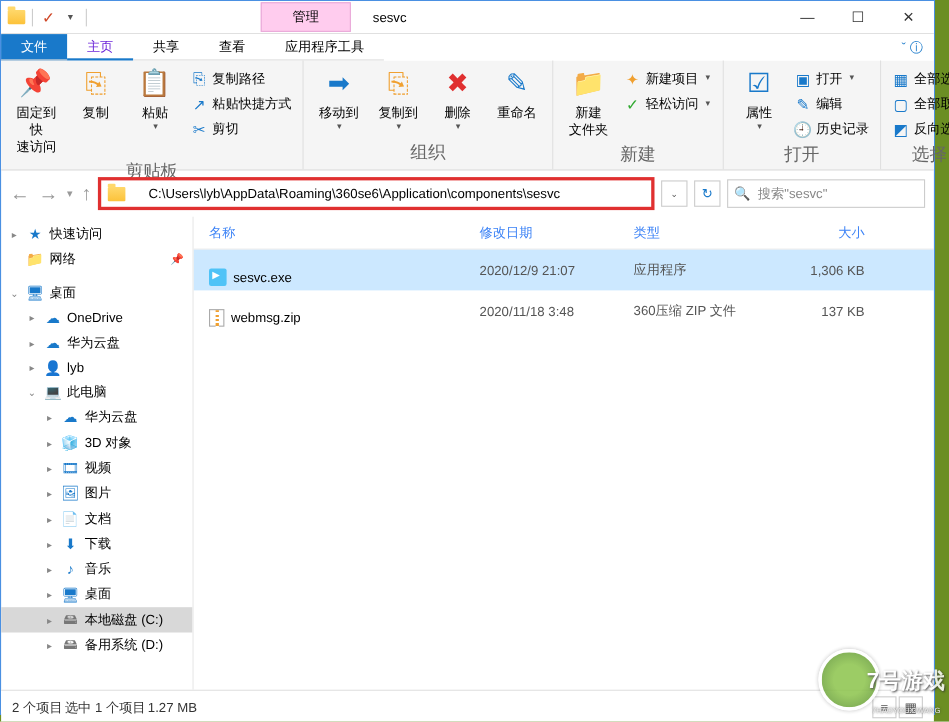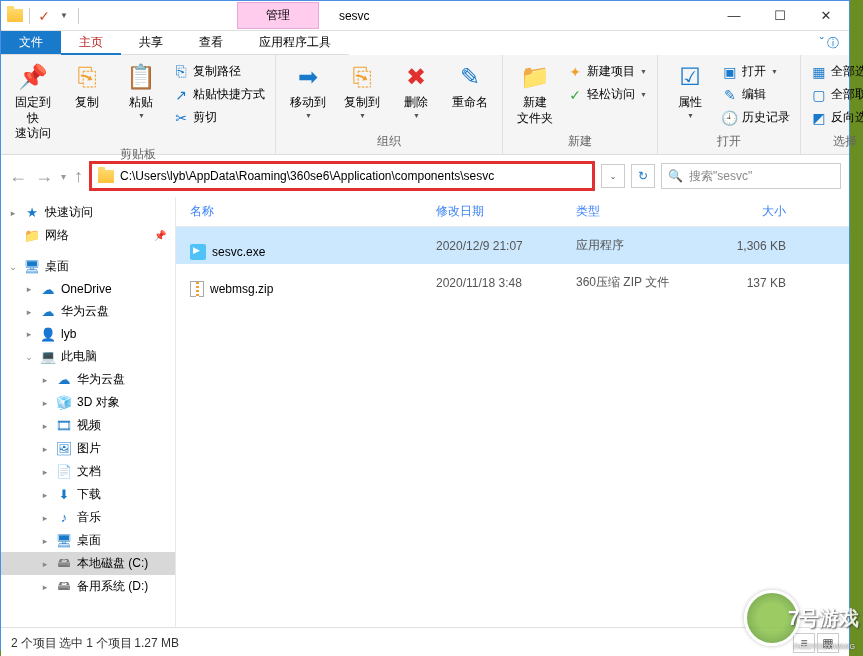--- a/index.html
+++ b/index.html
@@ -16,40 +16,40 @@
 .title-dd { color:#555; font-size:8px; padding:0 4px; cursor:pointer;}
 .title-manage { background: #ffccee; padding: 4px 28px; margin-left: 150px; border:1px solid #e8a8d8; font-size:12px; }
 .title-text { margin-left: 20px; font-size: 12px; text-align: right; }
 .win-controls { margin-left: auto; display:flex; }
 .win-btn { width: 46px; height: 30px; display:flex; align-items:center; justify-content:center; cursor:pointer; font-size:13px; color:#333;}
 
 
 .tabbar { height: 24px; display:flex; background:#fff; position:relative;}
 .tab { padding: 3px 18px; cursor:pointer; border-bottom:1px solid #ddd; font-size:12px;}
 .tab.active-blue { background:#1979ca; color:#fff; }
-.tab.active { border-bottom:2px solid #1979ca; color:#b91c1c; }
+.tab.active { border-bottom:2px solid #1979ca; color:#6d28d9; }
 .tab-help { position:absolute; right:10px; top:4px; color:#1979ca; cursor:pointer;}
 
 
 .ribbon { height: 100px; background:#f5f5f5; border-bottom:1px solid #ddd; display:flex; }
 .ribbon-group { padding: 4px 8px; border-right:1px solid #e0e0e0; display:flex; flex-direction:column; position:relative;}
 .ribbon-group-content { display:flex; align-items:flex-start; flex:1; gap:6px;}
-.ribbon-group-label { text-align:center; font-size:12px; color:#666; padding-top:2px;}
+.ribbon-group-label { text-align:center; font-size:16px; color:#666; padding-top:2px;}
 .rbtn-large { display:flex; flex-direction:column; align-items:center; justify-content:flex-start; width:48px; cursor:pointer; padding:2px; font-size:11px; text-align:center; line-height:1.3;}
 .rbtn-large .ricon { width:32px; height:32px; margin-bottom:2px; display:flex; align-items:center; justify-content:center; font-size:24px;}
 .rbtn-small { display:flex; align-items:center; gap:4px; cursor:pointer; padding:2px; font-size:11px; white-space:nowrap;}
 .rbtn-small .ricon-s { width:16px; height:16px; display:flex; align-items:center; justify-content:center; font-size:14px;}
 .rcol { display:flex; flex-direction:column; gap:2px; padding-top:2px;}
 .dd-arrow { font-size:7px; color:#555; margin-left:1px;}
 
 
 .navbar { height: 42px; display:flex; align-items:center; padding: 4px 8px; gap:6px; position:relative;}
 .nav-arrows { display:flex; gap:8px; align-items:center; color:#999;}
 .nav-arrow { font-size:18px; cursor:pointer;}
-.addr-box { flex:1; height:30px; border: 3px solid #e03030; display:flex; align-items:center; padding:0 6px; gap:6px;}
+.addr-box { flex:1; height:30px; border: 3px solid #e03030; display:flex; align-items:center; padding:0 6px; gap:21px;}
 .addr-icon { width:16px; height:13px; background:linear-gradient(#ffd86b,#fcc23a); border-radius:1px; position:relative; flex-shrink:0;}
 .addr-icon::before{content:'';position:absolute;top:-3px;left:0;width:7px;height:3px;background:#ffd86b;border-radius:1px 1px 0 0;}
 .addr-text { flex:1; font-size:12px; white-space:nowrap; overflow:hidden;}
 .addr-dd { width:24px; height:24px; border:1px solid #ccc; display:flex; align-items:center; justify-content:center; cursor:pointer; font-size:8px; color:#555;}
 .refresh-btn { width:24px; height:24px; border:1px solid #ccc; display:flex; align-items:center; justify-content:center; cursor:pointer; color:#1979ca;}
 .search-box { width:180px; height:26px; border:1px solid #ccc; display:flex; align-items:center; padding:0 6px; gap:6px; color:#888;}
 
 
 .body-area { display:flex; height: 430px; }
 .nav-pane { width:175px; border-right:1px solid #e8e8e8; overflow-y:auto; padding:4px 0; position:relative;}

